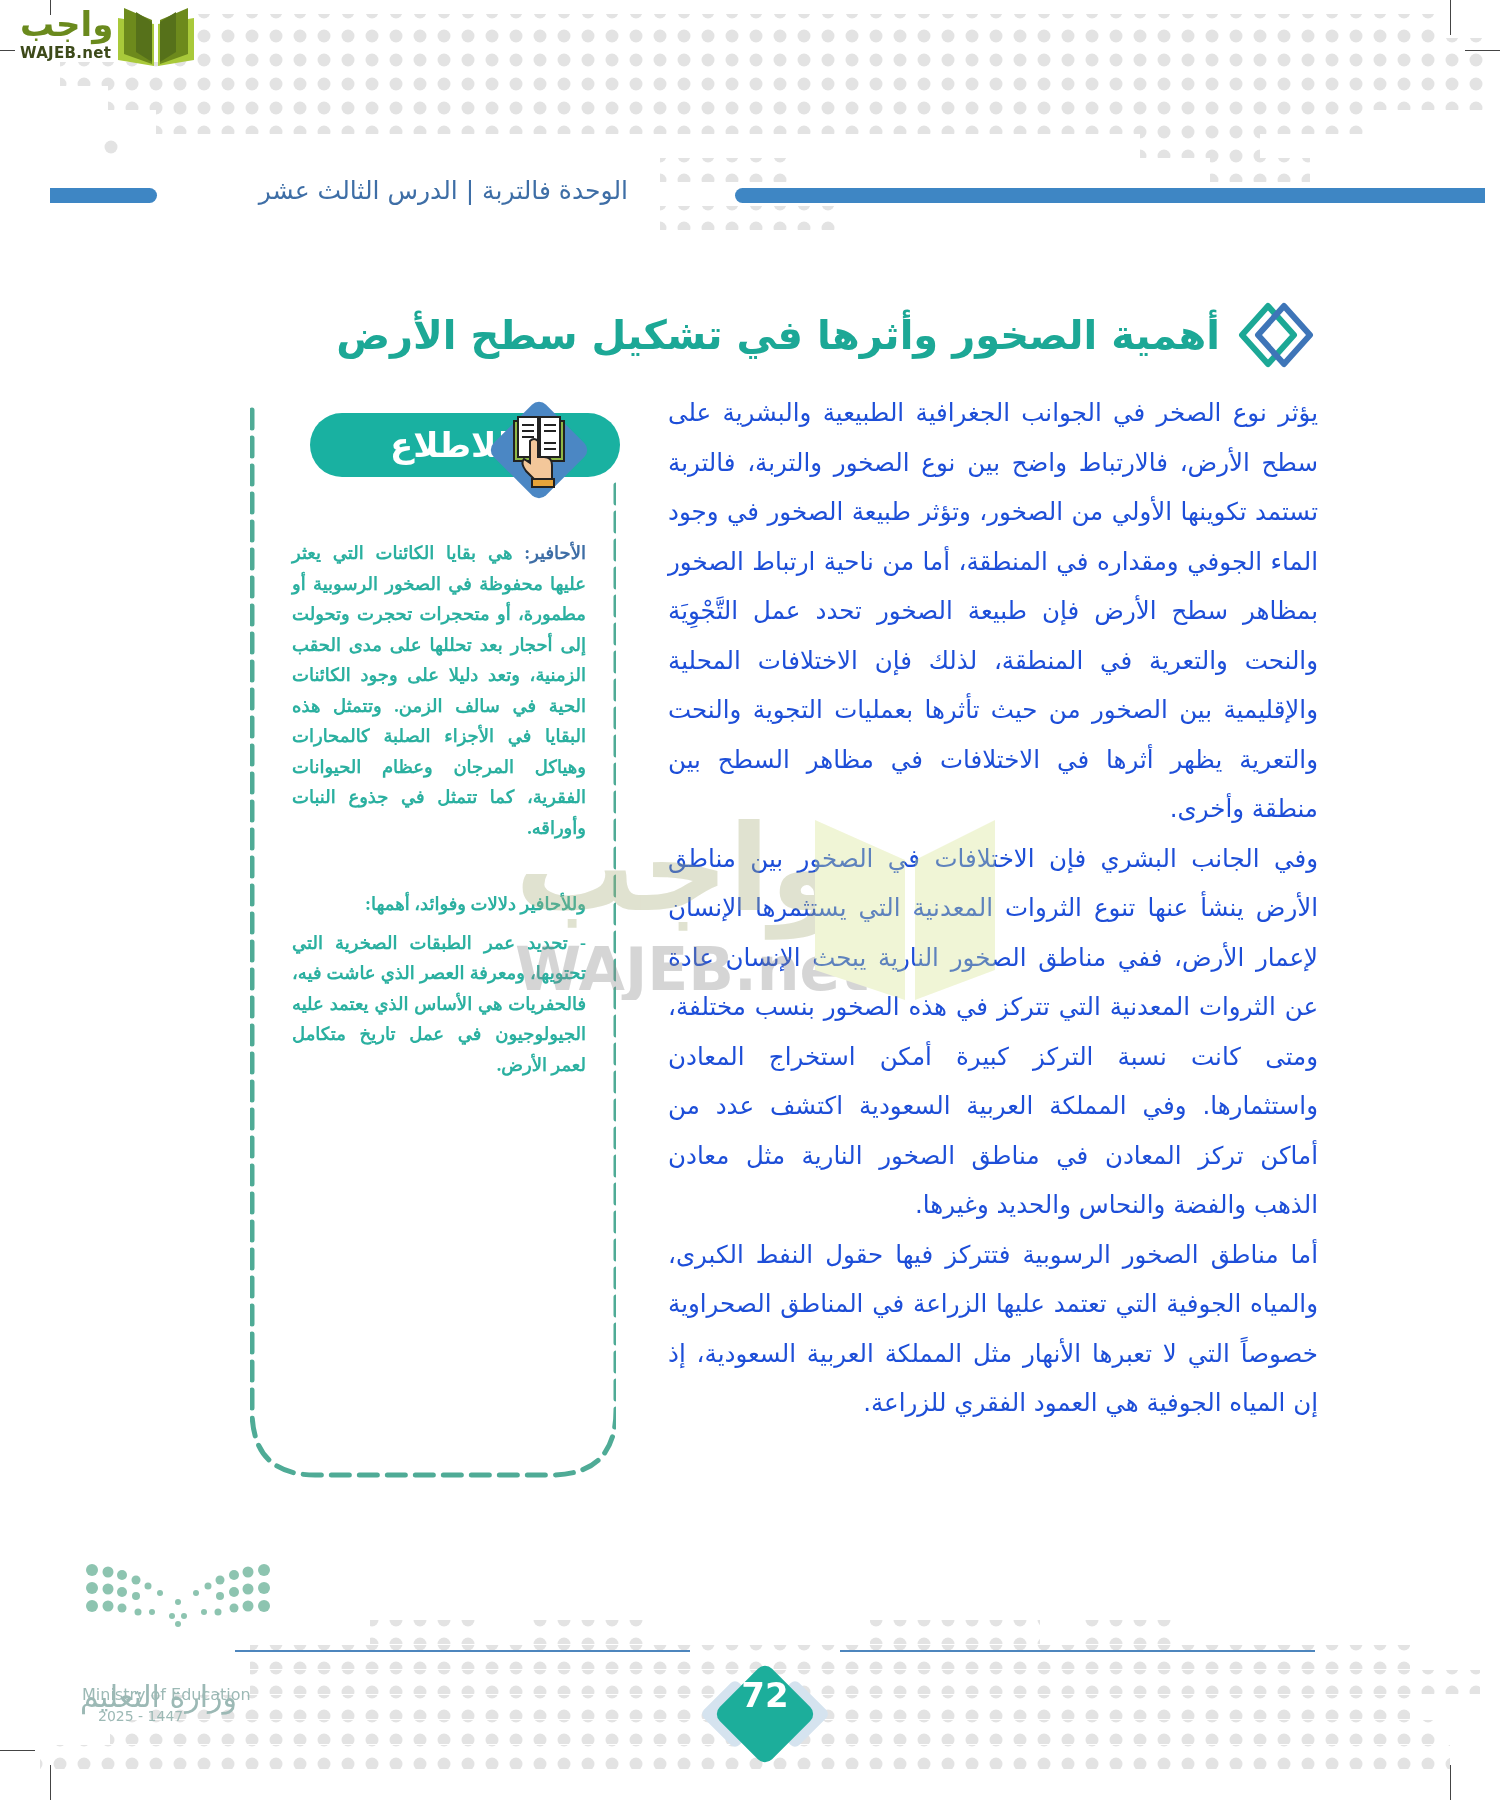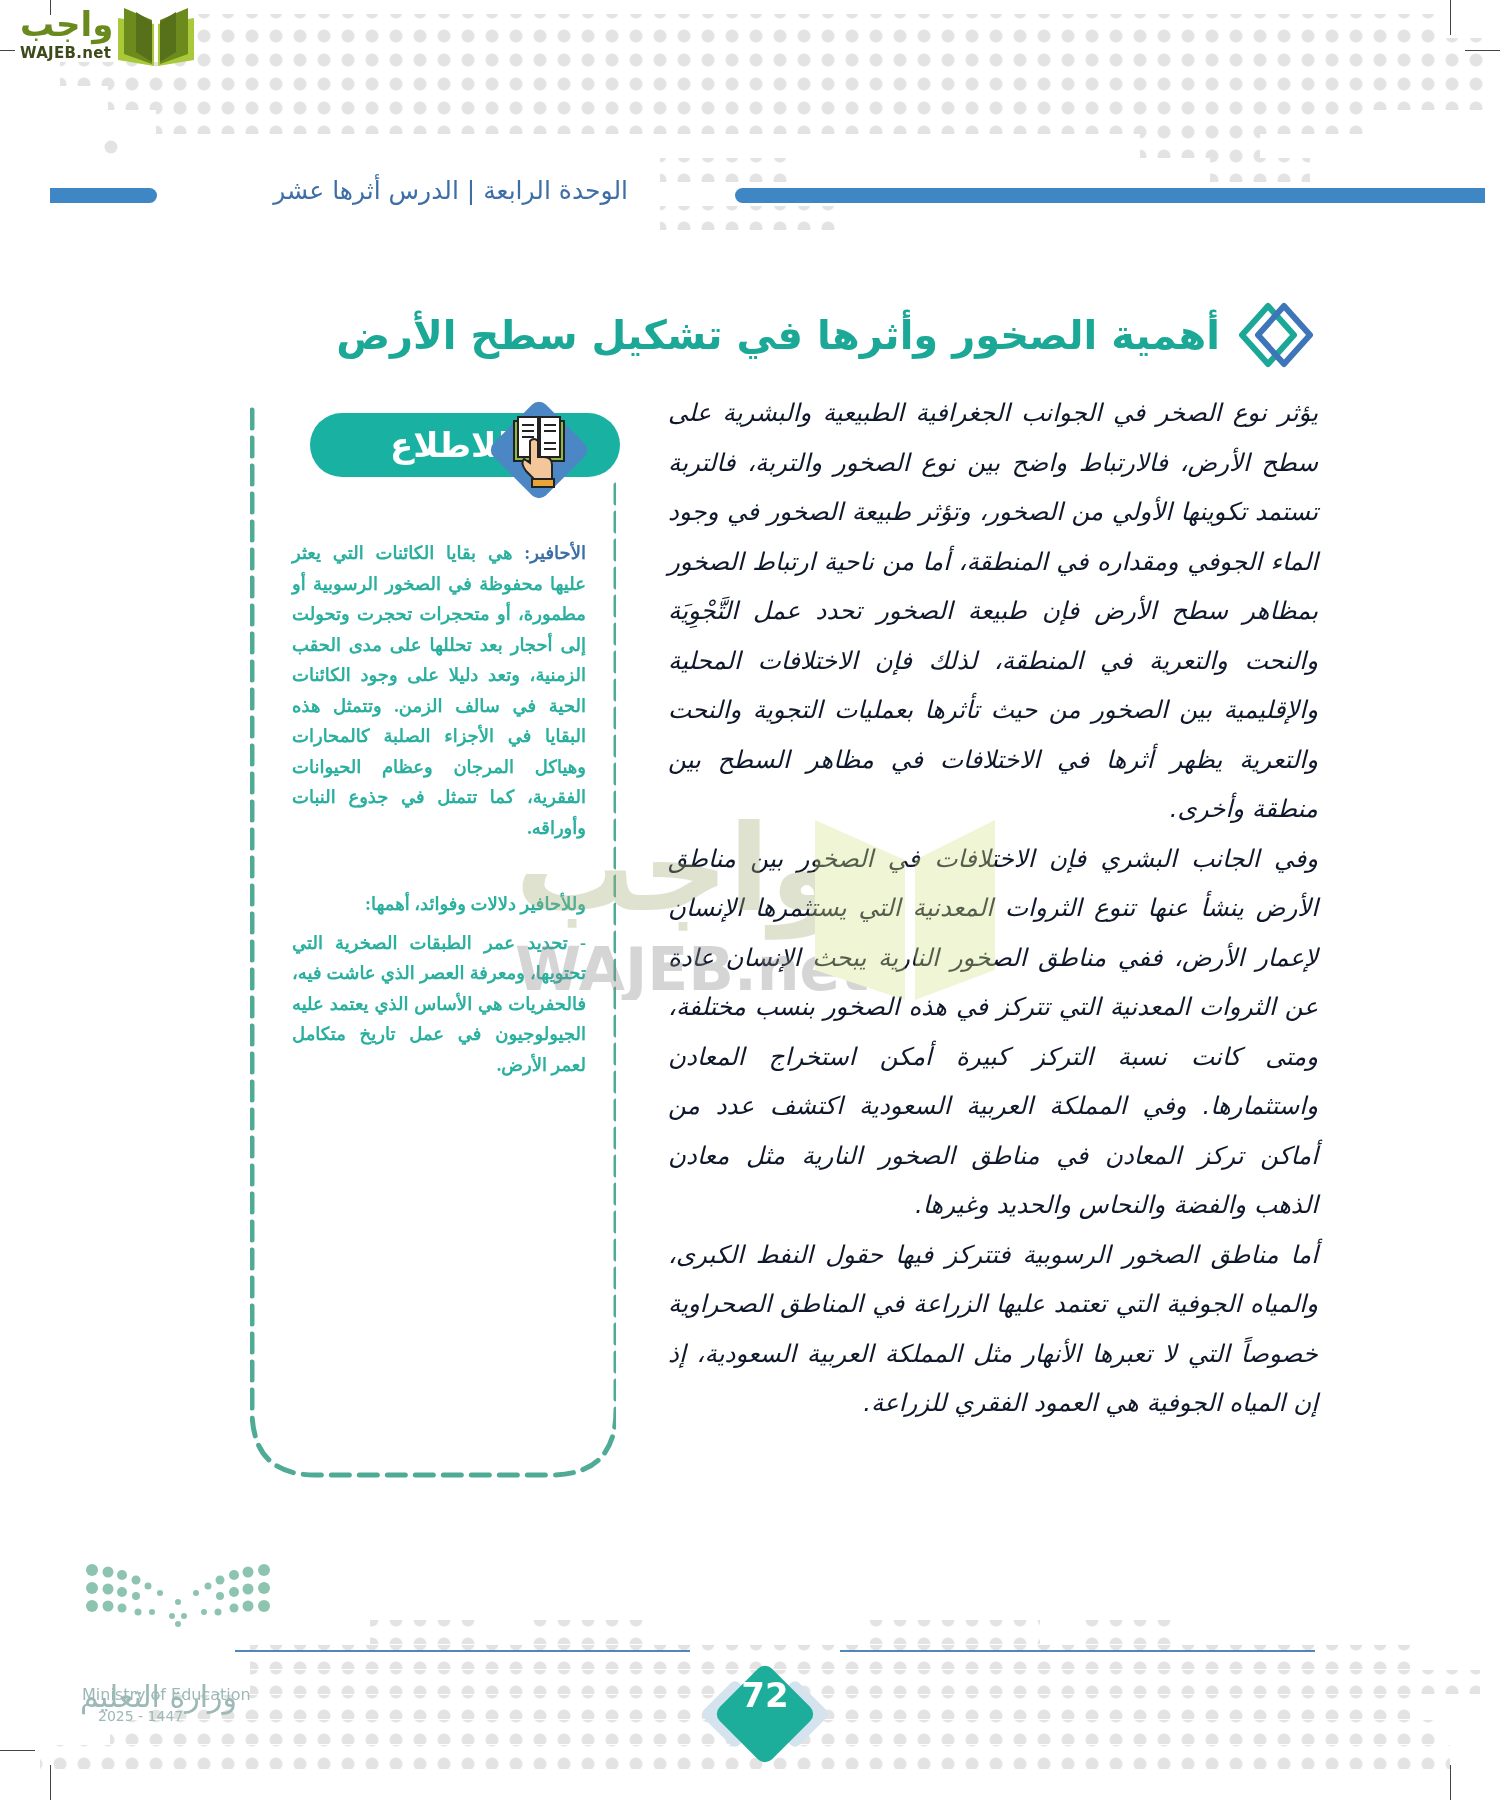--- a/index.html
+++ b/index.html
@@ -23,21 +23,21 @@
   .hdr-title { position:absolute; right:872px; top:176px; direction:rtl; font-size:25px; color:#3e6ea6; white-space:nowrap; }
 
   
   .sec-title { position:absolute; right:280px; top:312px; direction:rtl; font-size:40px; font-weight:bold; color:#1ca896; white-space:nowrap; }
   .sec-icon { position:absolute; left:1236px; top:300px; width:80px; height:70px; }
 
   
   .main-text {
     position:absolute; left:668px; top:388px; width:650px;
     direction:rtl; text-align:justify; text-align-last:right;
-    font-size:24.5px; line-height:49.5px; color:#0f172a;font-style:italic;
+    font-size:24.5px; line-height:49.5px; color:#1d4ed8;
   }
   .main-text p { margin:0; }
 
   
   .box { position:absolute; left:250px; top:405px; width:366px; height:1075px; }
   .box-border { position:absolute; inset:0; }
   .box-banner { position:absolute; left:60px; top:8px; width:310px; height:64px; border-radius:32px; background:#19b1a1; }
   .box-banner-label { position:absolute; left:80px; top:12px; font-size:34px; font-weight:bold; color:#fff; direction:rtl; }
   .box-diamond { position:absolute; left:230px; top:-14px; width:118px; height:118px; }
   .box-text {
@@ -117,21 +117,21 @@
     <path d="M78 12 L42 18 L42 60 L78 54 Z" fill="#a9c93a"></path>
     <path d="M8 2 L36 14 L36 58 L8 48 Z" fill="#6d8a1c"></path>
     <path d="M72 2 L44 14 L44 58 L72 48 Z" fill="#6d8a1c"></path>
     <path d="M20 6 L36 16 L36 56 L20 46 Z" fill="#56711a"></path>
     <path d="M60 6 L44 16 L44 56 L60 46 Z" fill="#56711a"></path>
   </svg>
 </div>
 
 <div class="hdr-bar-left"></div>
 <div class="hdr-bar-right"></div>
-<div class="hdr-title">الوحدة الرابعة | الدرس أثرها عشر</div>
+<div class="hdr-title">الوحدة فالتربة | الدرس الثالث عشر</div>
 
 <svg class="sec-icon" viewBox="0 0 80 70">
   <path d="M32 6 L58 35 L32 64 L6 35 Z" fill="none" stroke="#1ca896" stroke-width="6" stroke-linejoin="round"></path>
   <path d="M48 6 L74 35 L48 64 L22 35 Z" fill="none" stroke="#3e75b8" stroke-width="6" stroke-linejoin="round"></path>
 </svg>
 <div class="sec-title">أهمية الصخور وأثرها في تشكيل سطح الأرض</div>
 
 <div class="main-text">
   <p>يؤثر نوع الصخر في الجوانب الجغرافية الطبيعية والبشرية على سطح الأرض، فالارتباط واضح بين نوع الصخور والتربة، فالتربة تستمد تكوينها الأولي من الصخور، وتؤثر طبيعة الصخور في وجود الماء الجوفي ومقداره في المنطقة، أما من ناحية ارتباط الصخور بمظاهر سطح الأرض فإن طبيعة الصخور تحدد عمل التَّجْوِيَة والنحت والتعرية في المنطقة، لذلك فإن الاختلافات المحلية والإقليمية بين الصخور من حيث تأثرها بعمليات التجوية والنحت والتعرية يظهر أثرها في الاختلافات في مظاهر السطح بين منطقة وأخرى.</p>
   <p>وفي الجانب البشري فإن الاختلافات في الصخور بين مناطق الأرض ينشأ عنها تنوع الثروات المعدنية التي يستثمرها الإنسان لإعمار الأرض، ففي مناطق الصخور النارية يبحث الإنسان عادة عن الثروات المعدنية التي تتركز في هذه الصخور بنسب مختلفة، ومتى كانت نسبة التركز كبيرة أمكن استخراج المعادن واستثمارها. وفي المملكة العربية السعودية اكتشف عدد من أماكن تركز المعادن في مناطق الصخور النارية مثل معادن الذهب والفضة والنحاس والحديد وغيرها.</p>

